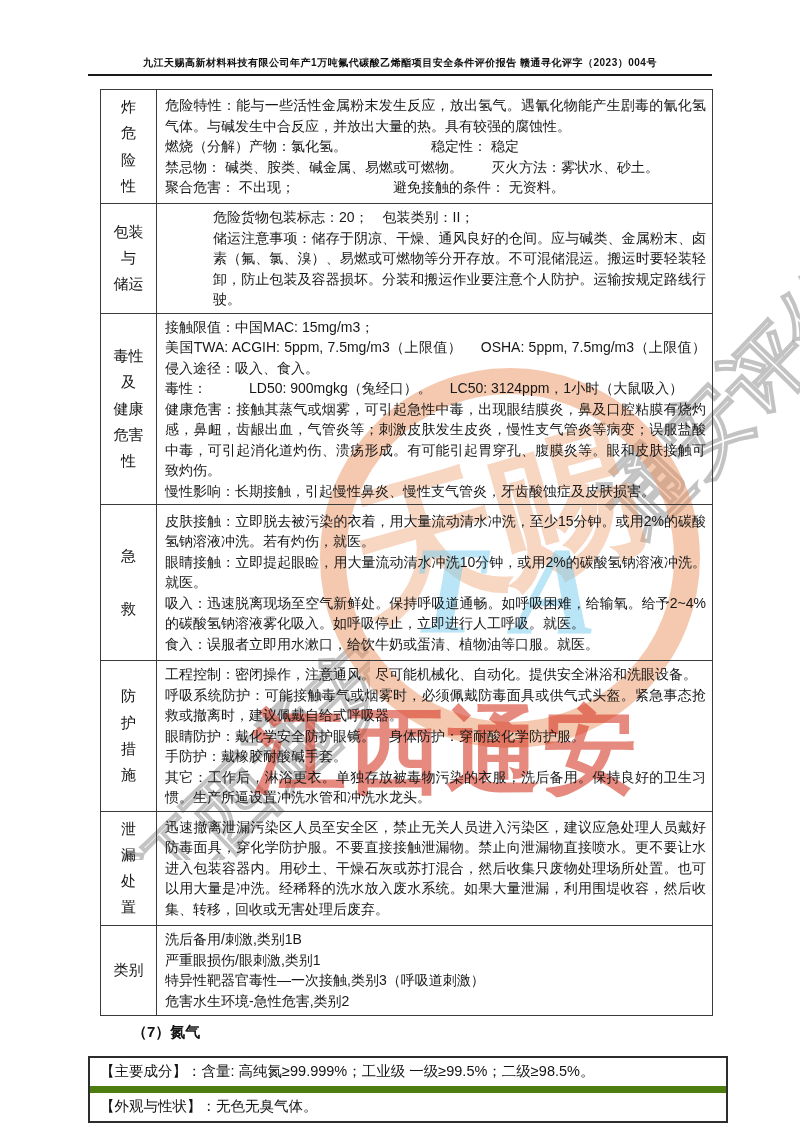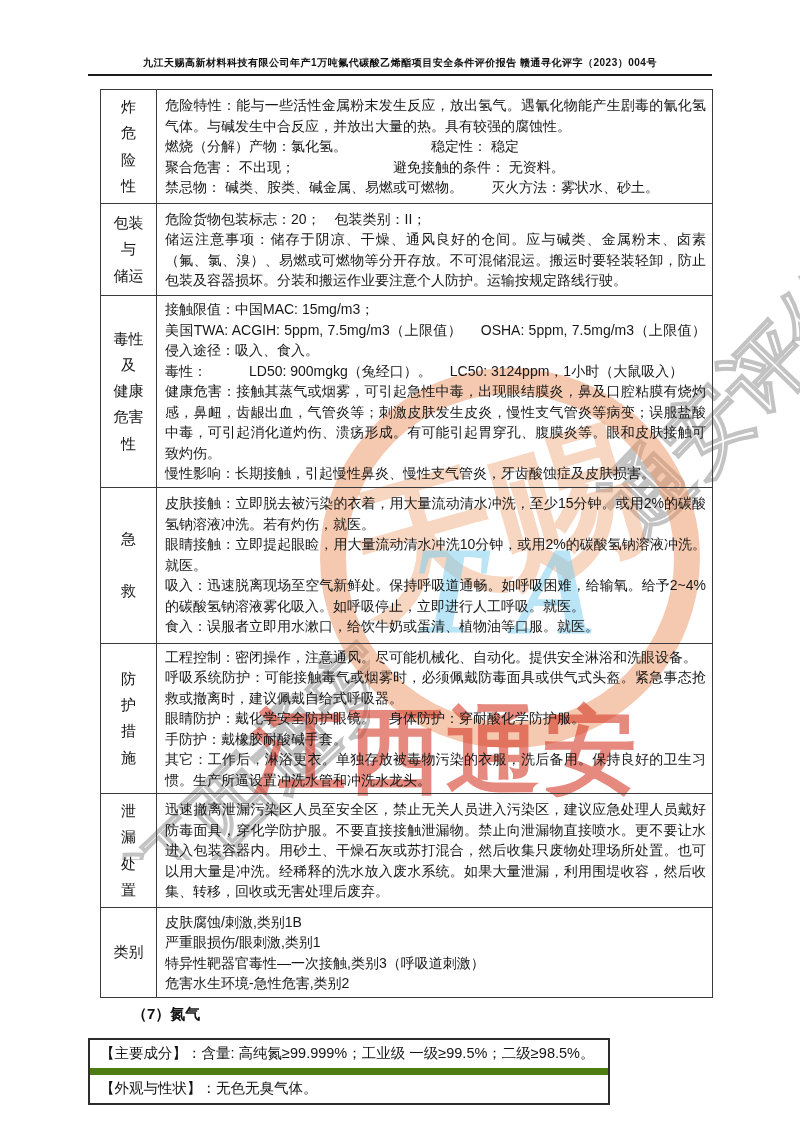--- a/index.html
+++ b/index.html
@@ -60,21 +60,21 @@
 
   
   .section-heading {
     margin: 7px 0 14px 132px;
     font-size: 15px;
     font-weight: bold;
     color: #111;
   }
   .info-table {
     margin-left: 88px;
-    width: 522px;
+    width: 640px;
     border: 2px solid #2d2d2d;
   }
   .info-row {
     border-top: 7px solid #4d7c0f;
     padding: 4px 8px 5px 10px;
     font-size: 14.5px;
     color: #141414;
   }
   .info-row:first-child { border-top: none; }
 
@@ -151,26 +151,26 @@
   <div class="hazard-table">
 
     <div class="h-row" style="min-height:108px;">
       <div class="label-cell">炸
 危
 险
 性</div>
       <div class="content-cell">
         <p>危险特性：能与一些活性金属粉末发生反应，放出氢气。遇氰化物能产生剧毒的氰化氢气体。与碱发生中合反应，并放出大量的热。具有较强的腐蚀性。</p>
         <p>燃烧（分解）产物：氯化氢。　　　　　　稳定性： 稳定</p>
+        <p>禁忌物： 碱类、胺类、碱金属、易燃或可燃物。　　灭火方法：雾状水、砂土。</p>
         <p>聚合危害： 不出现；　　　　　　　避免接触的条件： 无资料。</p>
-        <p>禁忌物： 碱类、胺类、碱金属、易燃或可燃物。　　灭火方法：雾状水、砂土。</p>
-      </div>
-    </div>
-
-    <div class="h-row" style="min-height:92px;">
+      </div>
+    </div>
+
+    <div class="h-row" style="min-height:92px;gap:48px;">
       <div class="label-cell">包装
 与
 储运</div>
       <div class="content-cell">
         <p>危险货物包装标志：20；　包装类别：II；</p>
         <p>储运注意事项：储存于阴凉、干燥、通风良好的仓间。应与碱类、金属粉末、卤素（氟、氯、溴）、易燃或可燃物等分开存放。不可混储混运。搬运时要轻装轻卸，防止包装及容器损坏。分装和搬运作业要注意个人防护。运输按规定路线行驶。</p>
       </div>
     </div>
 
     <div class="h-row" style="min-height:166px;">
@@ -220,21 +220,21 @@
 处
 置</div>
       <div class="content-cell">
         <p>迅速撤离泄漏污染区人员至安全区，禁止无关人员进入污染区，建议应急处理人员戴好防毒面具，穿化学防护服。不要直接接触泄漏物。禁止向泄漏物直接喷水。更不要让水进入包装容器内。用砂土、干燥石灰或苏打混合，然后收集只废物处理场所处置。也可以用大量是冲洗。经稀释的洗水放入废水系统。如果大量泄漏，利用围堤收容，然后收集、转移，回收或无害处理后废弃。</p>
       </div>
     </div>
 
     <div class="h-row" style="min-height:90px;">
       <div class="label-cell">类别</div>
       <div class="content-cell">
-        <p>皮肤腐蚀/刺激,类别1B</p>
+        <p>洗后备用/刺激,类别1B</p>
         <p>严重眼损伤/眼刺激,类别1</p>
         <p>特异性靶器官毒性—一次接触,类别3（呼吸道刺激）</p>
         <p>危害水生环境-急性危害,类别2</p>
       </div>
     </div>
 
   </div>
 
   <div class="section-heading">（7）氮气</div>
 

